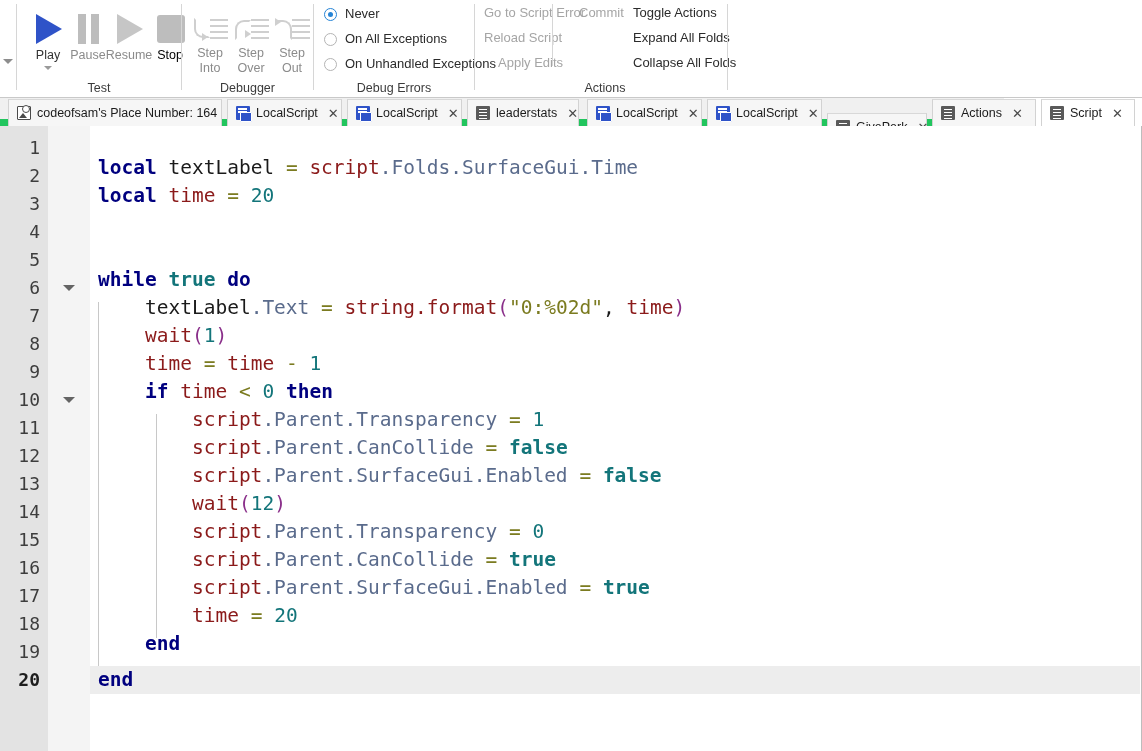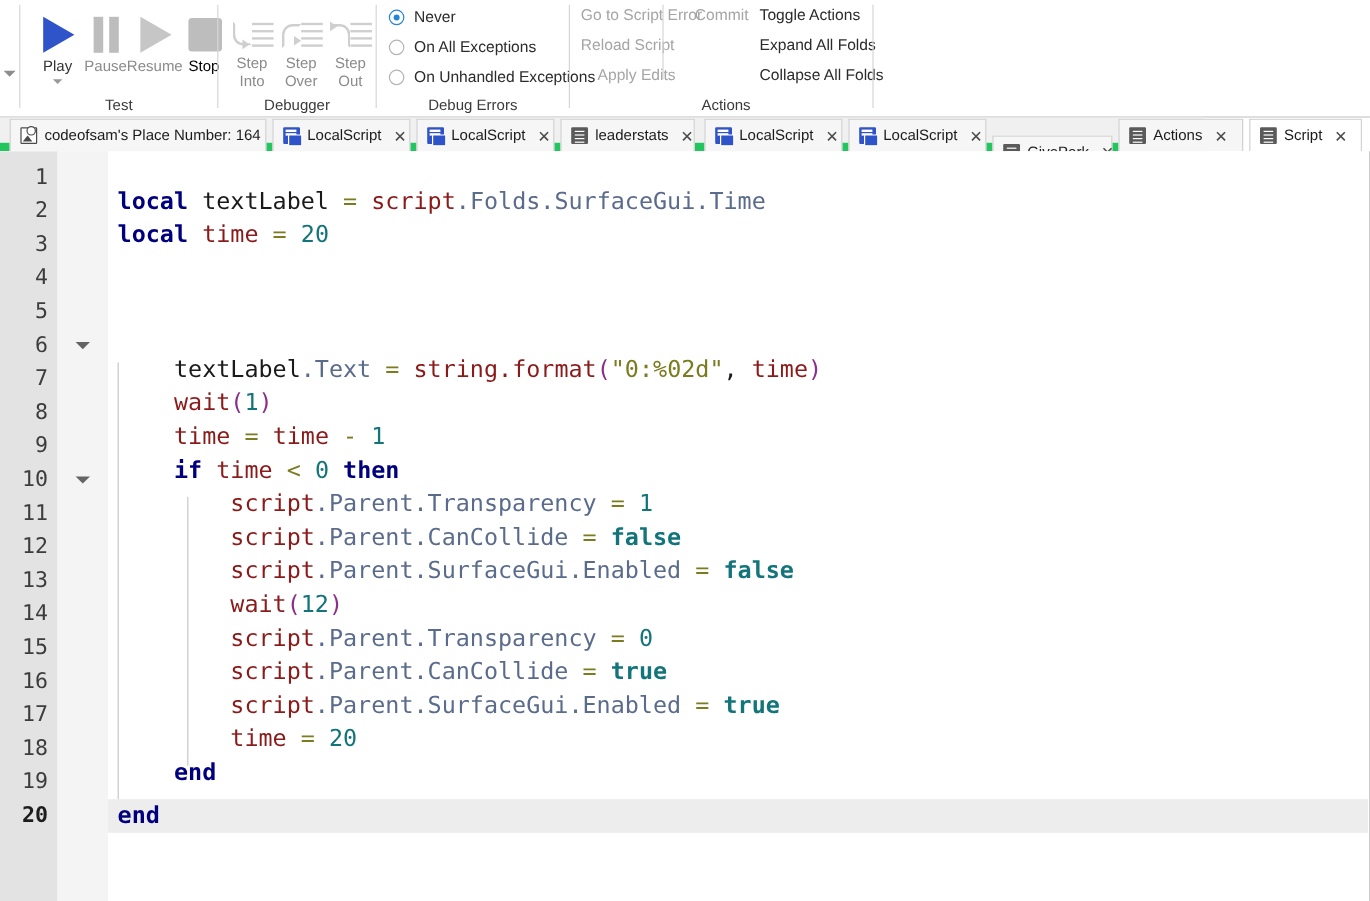--- a/index.html
+++ b/index.html
@@ -495,20 +495,21 @@
     <div class="codeline" style="top:0px;"><span class="txt"></span></div>
 
     <div class="codeline" style="top:28px;"><span class="txt"><span class="kw">local</span> <span class="id">textLabel</span> <span class="op">=</span> <span class="glob">script</span><span class="prop">.Folds.SurfaceGui.Time</span></span></div>
 
     <div class="codeline" style="top:56px;"><span class="txt"><span class="kw">local</span> <span class="glob">time</span> <span class="op">=</span> <span class="num">20</span></span></div>
 
     <div class="codeline" style="top:84px;"><span class="txt"></span></div>
 
     <div class="codeline" style="top:112px;"><span class="txt"></span></div>
 
+    <div class="codeline" style="top:140px;"><span class="txt"><span class="kw">while</span> <span class="bool">true</span> <span class="kw">do</span></span></div>
 
     <div class="codeline" style="top:168px;"><span class="txt">    <span class="id">textLabel</span><span class="prop">.Text</span> <span class="op">=</span> <span class="glob">string</span><span class="glob">.format</span><span class="paren">(</span><span class="str">"0:%02d"</span><span class="id">,</span> <span class="glob">time</span><span class="paren">)</span></span></div>
 
     <div class="codeline" style="top:196px;"><span class="txt">    <span class="glob">wait</span><span class="paren">(</span><span class="num">1</span><span class="paren">)</span></span></div>
 
     <div class="codeline" style="top:224px;"><span class="txt">    <span class="glob">time</span> <span class="op">=</span> <span class="glob">time</span> <span class="op">-</span> <span class="num">1</span></span></div>
 
     <div class="codeline" style="top:252px;"><span class="txt">    <span class="kw">if</span> <span class="glob">time</span> <span class="op">&lt;</span> <span class="num">0</span> <span class="kw">then</span></span></div>
 
     <div class="codeline" style="top:280px;"><span class="txt">        <span class="glob">script</span><span class="prop">.Parent.Transparency</span> <span class="op">=</span> <span class="num">1</span></span></div>

